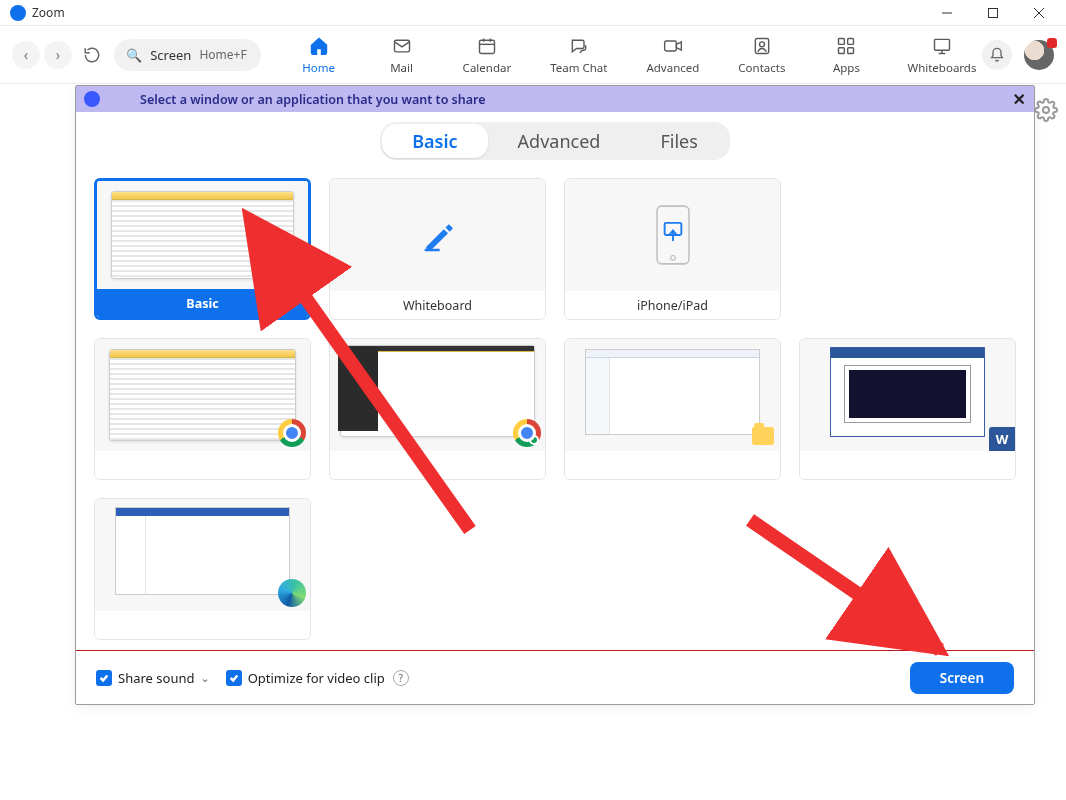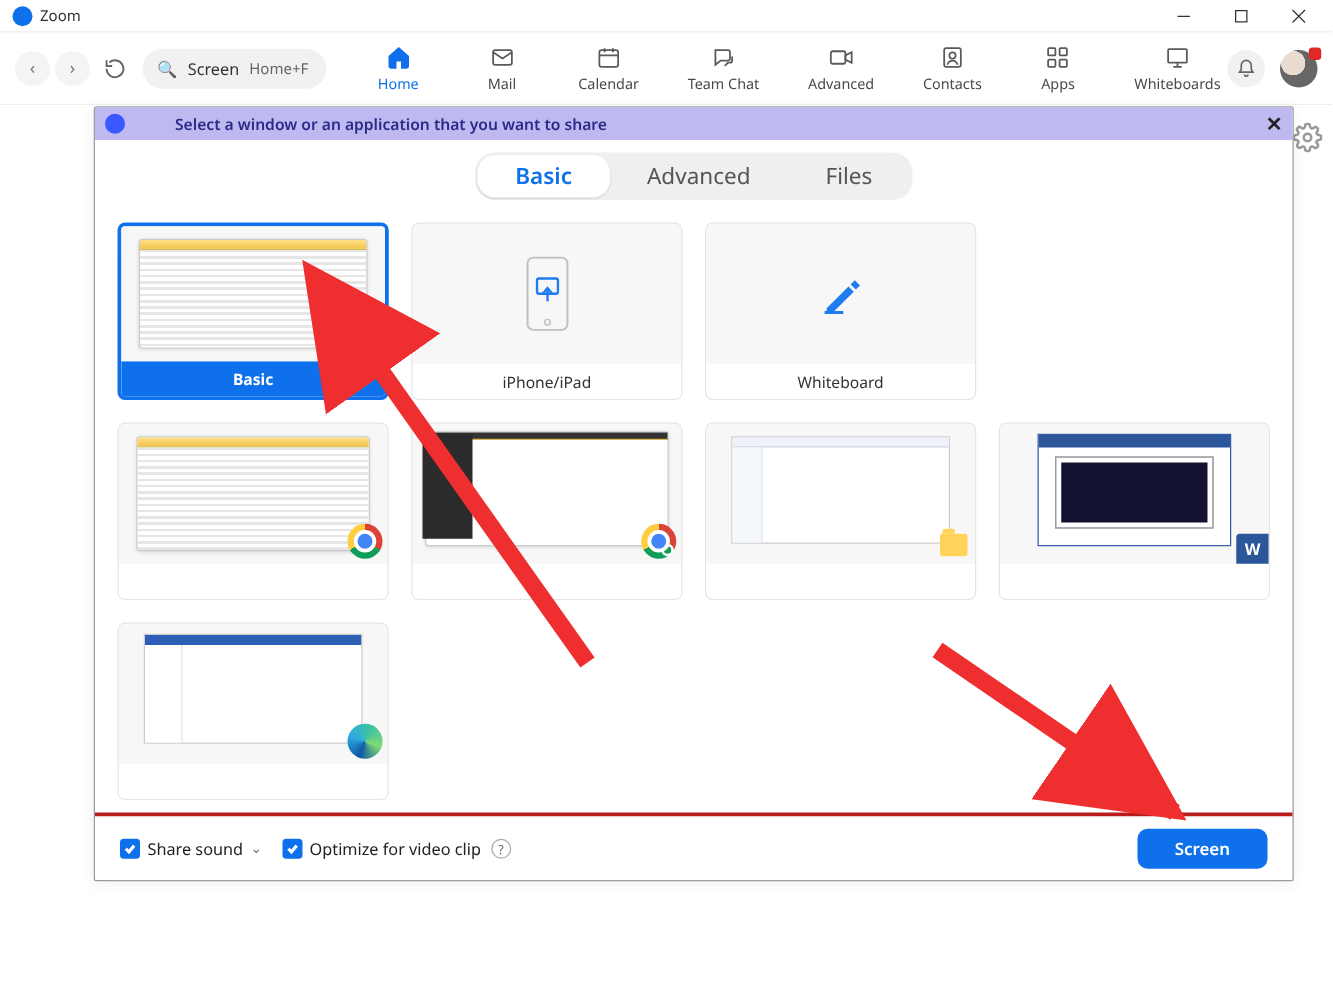--- a/index.html
+++ b/index.html
@@ -75,21 +75,21 @@
   .wordthumb { position:absolute; inset:8px 30px 14px 30px; background:#fff; border:1px solid #3a5ea8; }
   .wordthumb .rib { height:10px; background:#2b579a; }
   .wordthumb .img { position:absolute; inset:18px 14px 14px 14px; background:#121230; border:4px solid #fff; box-shadow:0 0 0 1px #999; }
   .explorer { position:absolute; inset:10px 20px 16px 20px; background:#fff; border:1px solid #ccc; }
   .explorer .top { height:8px; background:#eef3f9; border-bottom:1px solid #d0d7e0; }
   .explorer .side { position:absolute; top:8px; left:0; bottom:0; width:24px; background:#f5f8fb; border-right:1px solid #e2e6eb; }
   .zoomapp { position:absolute; inset:8px 20px 16px 20px; background:#fff; border:1px solid #ccc; }
   .zoomapp .hdr { height:8px; background:#2d5fb7; }
   .zoomapp .sb { position:absolute; top:8px; left:0; width:30px; bottom:0; background:#fff; border-right:1px solid #e4e4e4; }
   
-  .dialog-footer { height:54px; border-top:3px solid #b91c1c; display:flex; align-items:center; padding:0 20px; gap:16px; }
+  .dialog-footer { height:54px; border-top:1px solid #b91c1c; display:flex; align-items:center; padding:0 20px; gap:16px; }
   .chk { width:16px; height:16px; border-radius:3px; background:#0e71eb; display:inline-flex; align-items:center; justify-content:center; margin-right:6px; }
   .chk svg { width:10px; height:10px; stroke:#fff; stroke-width:3; fill:none; }
   .opt { display:flex; align-items:center; font-size:13px; color:#222; }
   .opt .caret { margin-left:6px; color:#666; font-size:11px; }
   .opt .help { margin-left:8px; width:16px; height:16px; border:1px solid #aaa; border-radius:50%; display:flex; align-items:center; justify-content:center; font-size:10px; color:#666; }
   .share-btn { margin-left:auto; background:#0e71eb; color:#fff; border:none; border-radius:8px; padding:7px 30px; font-size:13.5px; font-weight:600; }
 
   
   .arrow { position:absolute; pointer-events:none; }
   .arrow svg { overflow:visible; }
@@ -256,40 +256,40 @@
       <div class="card selected">
         <div class="thumb">
           <div class="fake-window">
               <div class="bar"></div>
               <div class="body lines"></div>
             </div>
         </div>
         <div class="caption">Basic</div>
       </div>
       <div class="card">
+        <div class="thumb whiteboard-ico">
+          <svg viewBox="0 0 48 48">
+              <path d="M10 38l21-21 5 5-21 21H10v-5z" fill="#1e7cf0"></path>
+              <path d="M33 15l4-4 5 5-4 4z" fill="#1e7cf0"></path>
+              <line x1="8" y1="42" x2="26" y2="42" stroke="#1e7cf0" stroke-width="3"></line>
+            </svg>
+        </div>
+        <div class="caption">Whiteboard</div>
+      </div>
+      <div class="card">
         <div class="thumb iphone-ico">
           <svg viewBox="0 0 50 80" width="38" height="62">
             <rect x="4" y="2" width="42" height="76" rx="6" fill="none" stroke="#bfbfbf" stroke-width="2"></rect>
             <circle cx="25" cy="70" r="3" fill="none" stroke="#bfbfbf" stroke-width="1.5"></circle>
             <rect x="14" y="24" width="22" height="16" rx="2" fill="none" stroke="#1e7cf0" stroke-width="2.5"></rect>
             <path d="M20 40l5-6 5 6" fill="none" stroke="#1e7cf0" stroke-width="2.5"></path>
             <line x1="25" y1="34" x2="25" y2="48" stroke="#1e7cf0" stroke-width="2.5"></line>
           </svg>
         </div>
         <div class="caption">iPhone/iPad</div>
-      </div>
-      <div class="card">
-        <div class="thumb whiteboard-ico">
-          <svg viewBox="0 0 48 48">
-              <path d="M10 38l21-21 5 5-21 21H10v-5z" fill="#1e7cf0"></path>
-              <path d="M33 15l4-4 5 5-4 4z" fill="#1e7cf0"></path>
-              <line x1="8" y1="42" x2="26" y2="42" stroke="#1e7cf0" stroke-width="3"></line>
-            </svg>
-        </div>
-        <div class="caption">Whiteboard</div>
       </div>
       <div></div>
 
       <div class="card">
         <div class="thumb">
           <div class="fake-window">
               <div class="bar"></div>
               <div class="body lines"></div>
             </div>
           <div class="app-badge chrome"></div>

